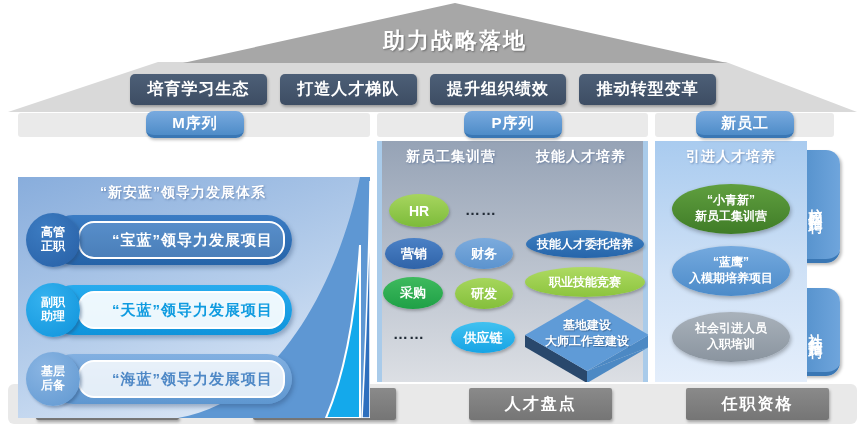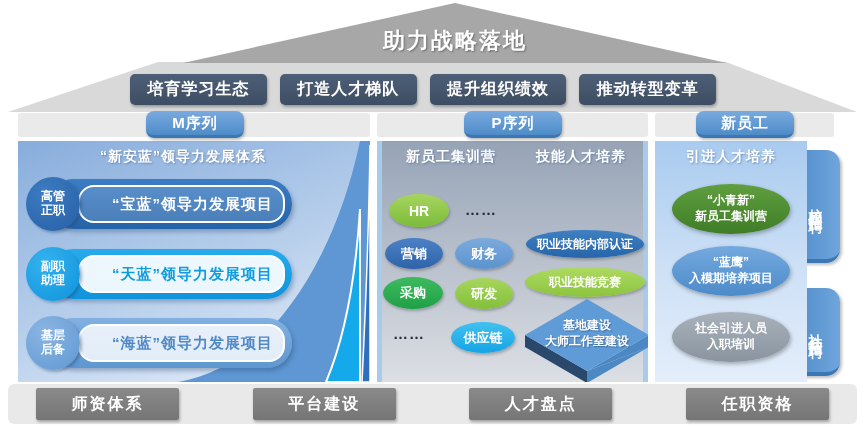--- a/index.html
+++ b/index.html
@@ -26,21 +26,21 @@
   .strip-n { left:655px; width:179px; }
   .col-tab { position:absolute; top:111px; width:98px; height:27px; border-radius:8px;
     background:linear-gradient(180deg,#79aadf,#4e8cc8); border-bottom:3px solid #3a77b4;
     color:#fff; font-size:15px; font-weight:bold; display:flex; align-items:center;
     justify-content:center; letter-spacing:1px; box-shadow:1px 2px 3px rgba(0,0,0,.25); z-index:4; }
   .tab-m { left:146px; } .tab-p { left:464px; } .tab-n { left:696px; }
 
   
   .panel { position:absolute; top:141px; height:241px; z-index:2; overflow:hidden; }
   .panel-m { left:18px; width:352px;
-    background:linear-gradient(160deg,#88addc 0%,#b9d0ec 55%,#e9f0fa 100%); }
+    background:linear-gradient(160deg,#88addc 0%,#b9d0ec 55%,#e9f0fa 100%);margin-top:36px; }
   .swoosh { position:absolute; left:0; top:0; }
   .panel-title { position:absolute; top:7px; color:#fff; font-size:14px; font-weight:bold;
     text-align:center; letter-spacing:1px; text-shadow:1px 1px 2px rgba(60,90,140,.5); }
   .title-m { left:0; width:330px; }
 
   .lrow { position:absolute; left:8px; width:266px; height:54px; }
   .row1 { top:36px; } .row2 { top:106px; } .row3 { top:175px; }
   .lbar { position:absolute; left:22px; right:0; top:2px; bottom:2px; border-radius:25px;
     box-shadow:2px 3px 4px rgba(40,70,110,.35); }
   .row1 .lbar { background:linear-gradient(180deg,#3b7cc4,#2563a8); }
@@ -200,21 +200,21 @@
 
     <div class="oval ov-hr">HR</div>
     <div class="dots dots1">……</div>
     <div class="oval ov-mkt">营销</div>
     <div class="oval ov-fin">财务</div>
     <div class="oval ov-proc">采购</div>
     <div class="oval ov-rd">研发</div>
     <div class="oval ov-sup">供应链</div>
     <div class="dots dots2">……</div>
 
-    <div class="oval ov-sk2">职业技能内部认证</div>
+    <div class="oval ov-sk2">技能人才委托培养</div>
     <div class="oval ov-sk3">职业技能竞赛</div>
 
     <div class="rhombus-wrap">
       <svg width="128" height="86">
         <polygon points="64,72 126,48 126,36" fill="#4c89c4"></polygon>
         <polygon points="64,72 64,84 126,48" fill="#4c89c4"></polygon>
         <polygon points="2,36 2,48 64,84 64,72" fill="#29486c"></polygon>
         <polygon points="64,0 126,36 64,72 2,36" fill="#5f9bd7"></polygon>
       </svg>
       <div class="rhombus-text">

